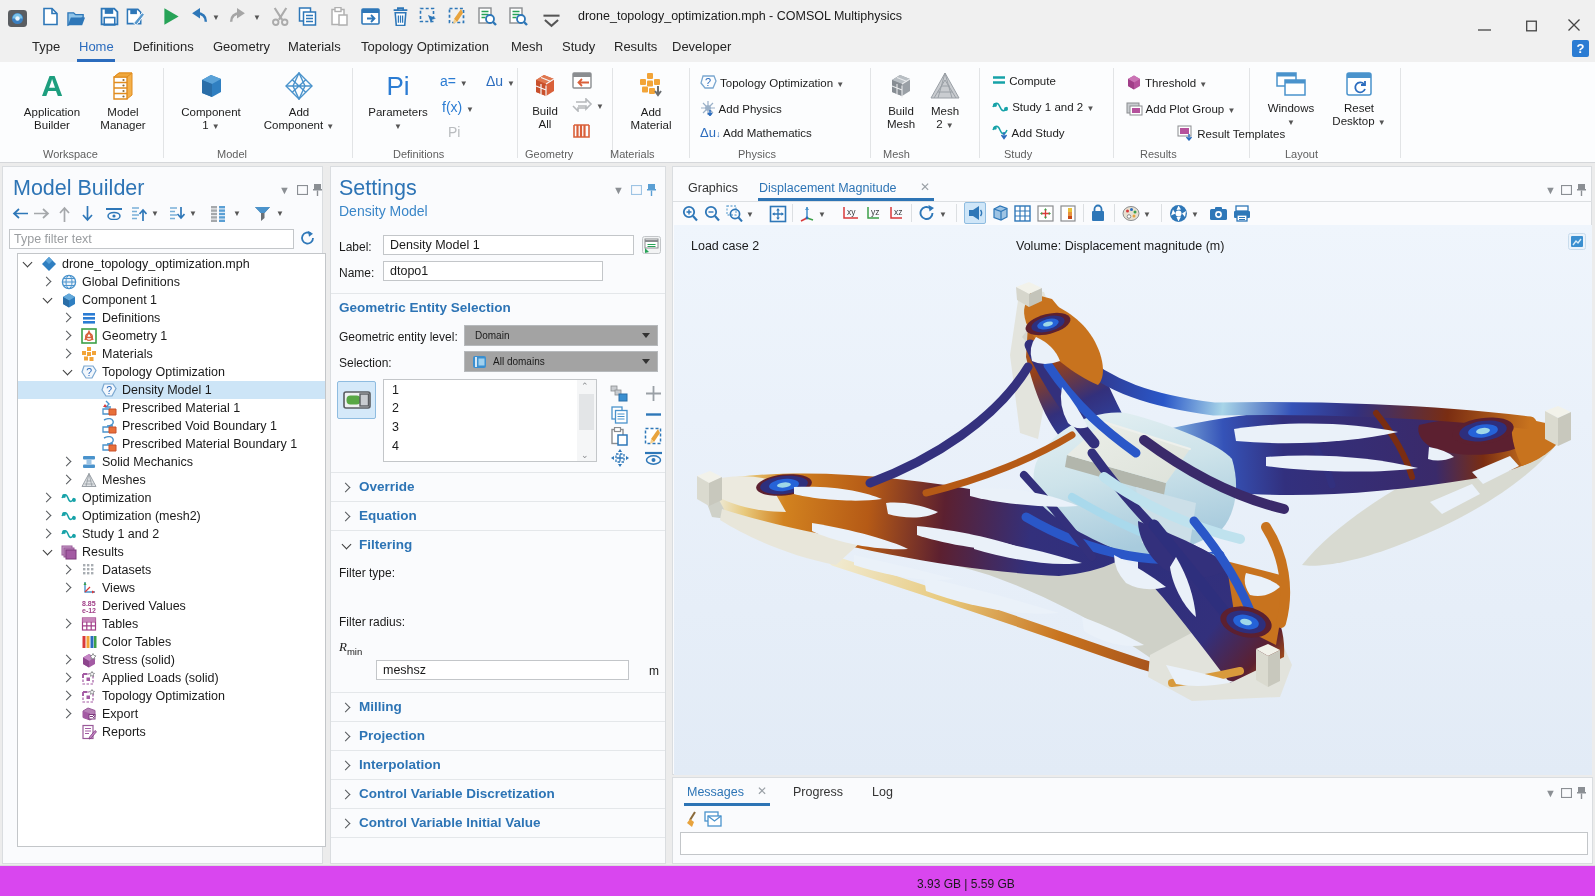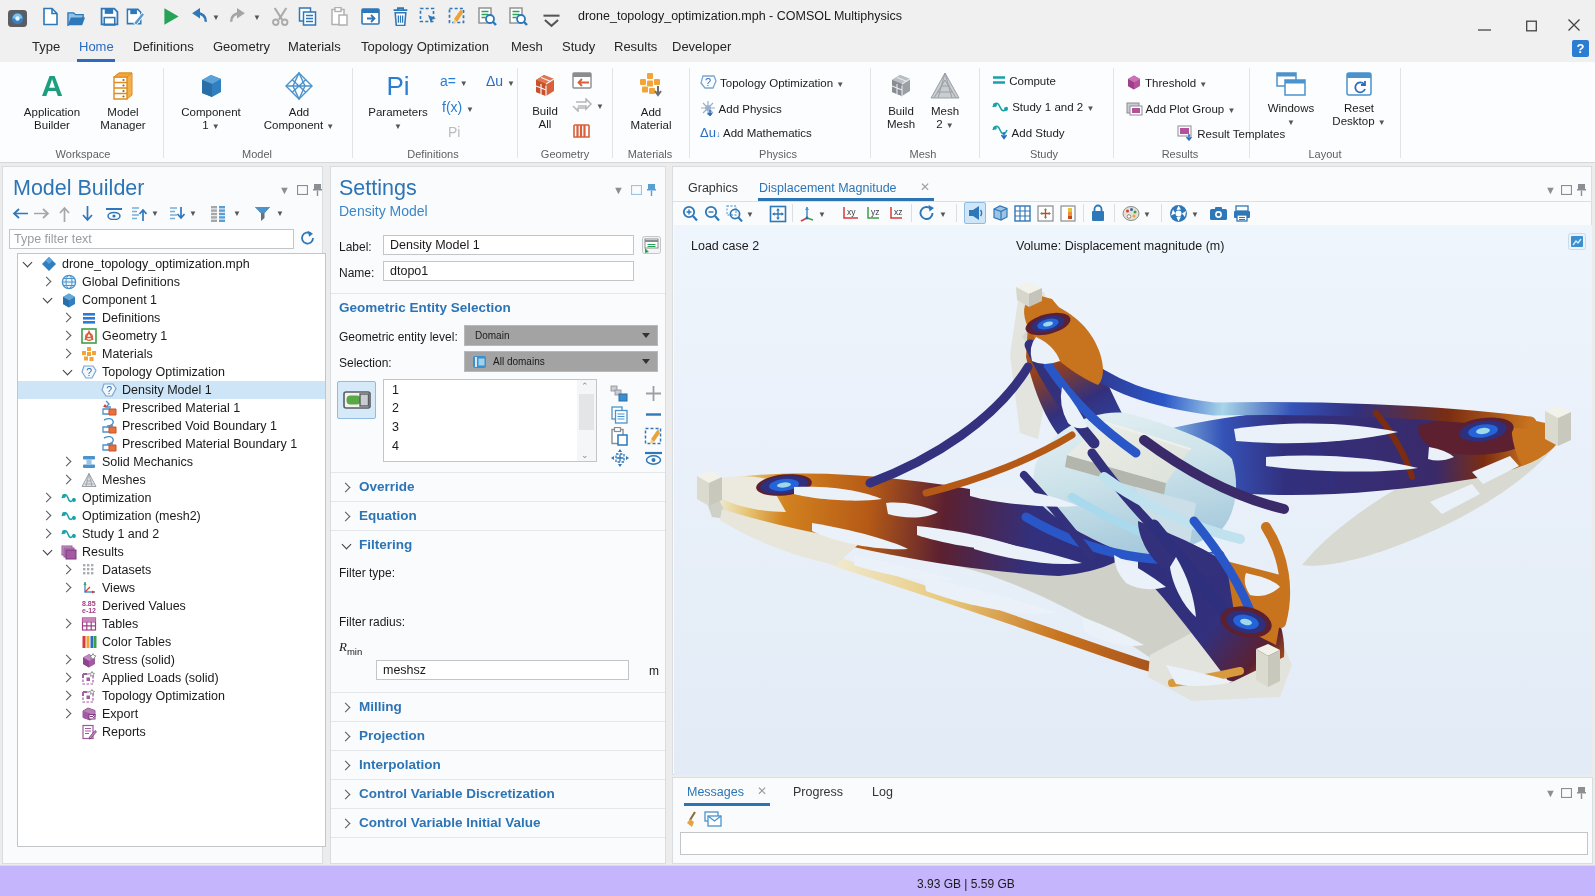--- a/index.html
+++ b/index.html
@@ -7,28 +7,28 @@
 .abs{position:absolute}
 #titlebar{position:absolute;left:0;top:0;width:1595px;height:32px;background:#f0f0f0}
 .ti{position:absolute;top:7px;width:19px;height:19px}
 .tt{position:absolute;left:578px;top:9px;font-size:12.5px;color:#1a1a1a}
 .winbtn{position:absolute;top:0;height:32px;color:#444}
 #menubar{position:absolute;left:0;top:32px;width:1595px;height:30px;background:#f0f0f0}
 .mi{position:absolute;top:7px;font-size:13px;color:#262626}
 .mi.sel{color:#2b6cbe}
 #ribbon{position:absolute;left:0;top:62px;width:1595px;height:101px;background:#fcfdfe;border-bottom:1px solid #d5d7da}
 .rdiv{position:absolute;top:6px;height:90px;width:1px;background:#e2e4e6}
-.rlabel{position:absolute;top:86px;font-size:11px;color:#5f5f5f;text-align:center}
+.rlabel{position:absolute;top:86px;font-size:11px;color:#5f5f5f;}
 .rbig{position:absolute;top:8px;text-align:center;font-size:11.5px;color:#1c1c1c;line-height:13px}
 .rbig .ric{display:block;margin:2px auto 6px auto}
 .rrow{position:absolute;font-size:11.5px;color:#1c1c1c;white-space:nowrap}
 .chev{color:#555;font-size:8px}
 #main{position:absolute;left:0;top:163px;width:1595px;height:702px;background:#ececec}
 .panel{position:absolute;background:#fafbfd;border:1px solid #dadde0}
-#statusbar{position:absolute;left:0;top:865px;width:1595px;height:31px;background:#c4b5fd;border-top:1px solid #dcdcdc}
+#statusbar{position:absolute;left:0;top:865px;width:1595px;height:31px;background:#d946ef;border-top:1px solid #dcdcdc}
 .ptitle{font-size:21.5px;color:#2d74b5}
 .psub{font-size:14px;color:#3a86c8}
 .phicons{position:absolute;color:#8b8f94;font-size:11px}
 .tbox{position:absolute;background:#fff;border:1px solid #c3c6c9;font-size:12.5px;color:#1a1a1a}
 .combo{position:absolute;background:#a3a3a3;border:1px solid #b6b9bc;font-size:10px;color:#1a1a1a}
 .carr{position:absolute;right:7px;top:7px;width:0;height:0;border-left:4px solid transparent;border-right:4px solid transparent;border-top:5px solid #333}
 .trow{position:absolute;height:18px;line-height:18px;font-size:12.5px;color:#1a1a1a;white-space:nowrap}
 .tarr{position:absolute;top:5px;width:7px;height:7px}
 .tarr.x::before{content:'';position:absolute;left:0;top:-1px;width:6px;height:6px;border-right:1.5px solid #3c3c3c;border-bottom:1.5px solid #3c3c3c;transform:rotate(45deg)}
 .tarr.c::before{content:'';position:absolute;left:-1px;top:0;width:6px;height:6px;border-right:1.5px solid #55585c;border-bottom:1.5px solid #55585c;transform:rotate(-45deg)}
@@ -697,21 +697,21 @@
     <div class="flabel" style="left:8px;top:73px">Label:</div>
     <div class="tbox" style="left:52px;top:68px;width:251px;height:20px;line-height:18px;padding-left:6px">Density Model 1</div>
     <svg class="abs" style="left:311px;top:69px" width="19" height="18" viewBox="0 0 19 18">
         <rect x="0.5" y="0.5" width="18" height="17" rx="2" fill="#f2f3f4" stroke="#c3c6c9"></rect>
         <rect x="3" y="3" width="13" height="9" fill="#fff" stroke="#8a8d90"></rect>
         <path d="M3 5h13" stroke="#8a8d90" stroke-width="2"></path>
         <path d="M5.5 8.5h8M5.5 10.5h8" stroke="#27a357" stroke-width="1.2"></path>
         <path d="M3 12l4 4-4 1z" fill="#27a357"></path>
       </svg>
     <div class="flabel" style="left:8px;top:99px">Name:</div>
-    <div class="tbox" style="left:52px;top:94px;width:251px;height:20px;line-height:18px;padding-left:6px">dtopo1</div>
+    <div class="tbox" style="left:52px;top:94px;width:220px;height:20px;line-height:18px;padding-left:6px">dtopo1</div>
     <div class="secline" style="top:126px"></div>
     <div class="sechdr" style="left:8px;top:133px">Geometric Entity Selection</div>
     <div class="flabel" style="left:8px;top:163px">Geometric entity level:</div>
     <div class="combo" style="left:133px;top:158px;width:194px;height:21px;line-height:19px;padding-left:10px">Domain<span class="carr"></span></div>
     <div class="flabel" style="left:8px;top:189px">Selection:</div>
     <div class="combo" style="left:133px;top:184px;width:194px;height:21px;line-height:19px;padding-left:28px">All domains<span class="carr"></span>
       <svg class="abs" style="left:7px;top:3px" width="16" height="14" viewBox="0 0 16 14">
           <rect x="1" y="1" width="13" height="12" rx="2" fill="#3a8fd0"></rect>
           <path d="M4 2v10" stroke="#fff" stroke-width="1.6"></path>
           <path d="M6.5 3.5h6v7h-6z" fill="#9fd0ee"></path>

